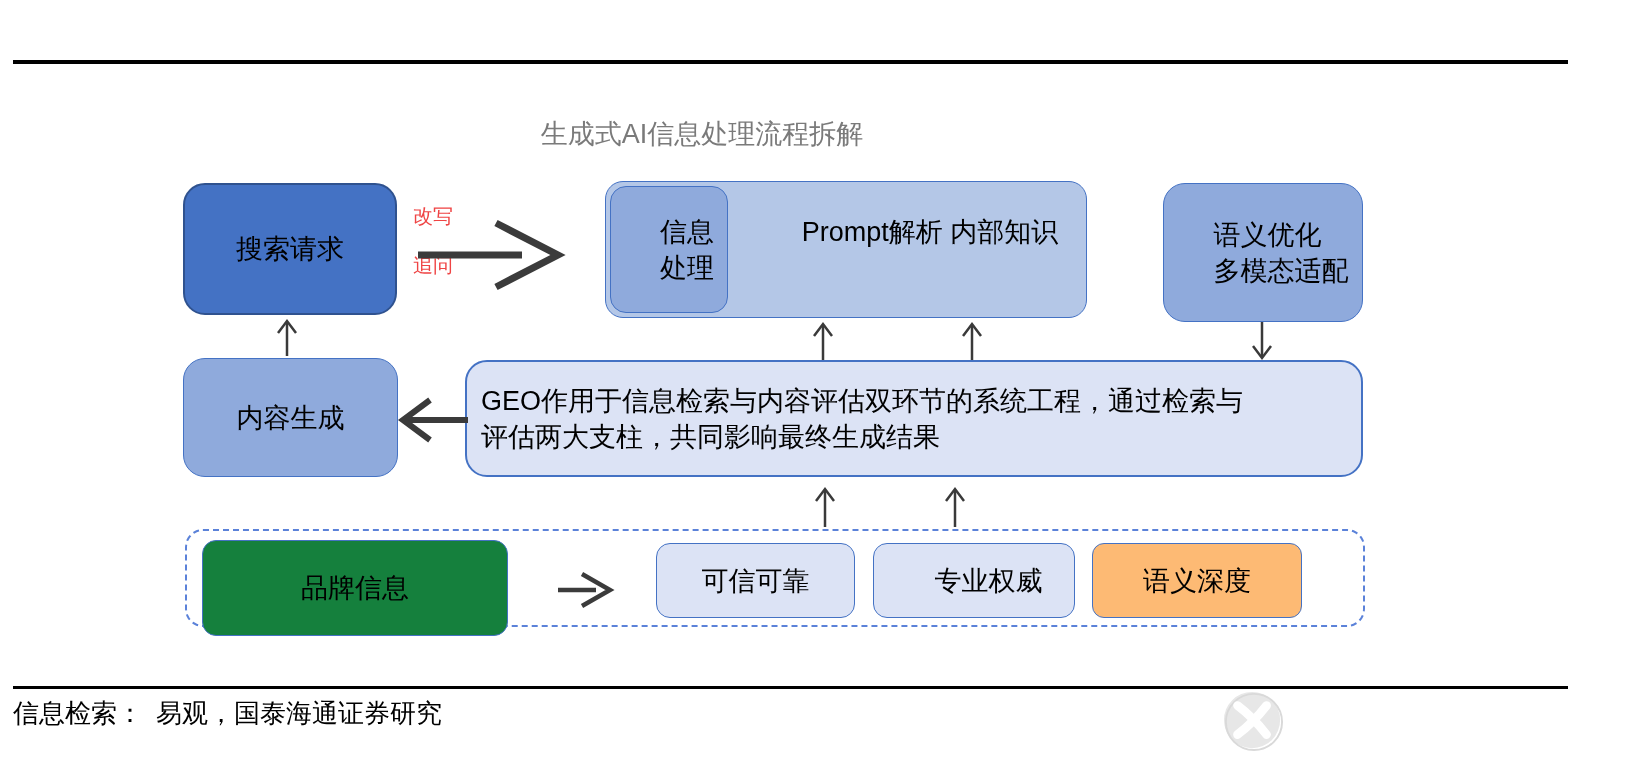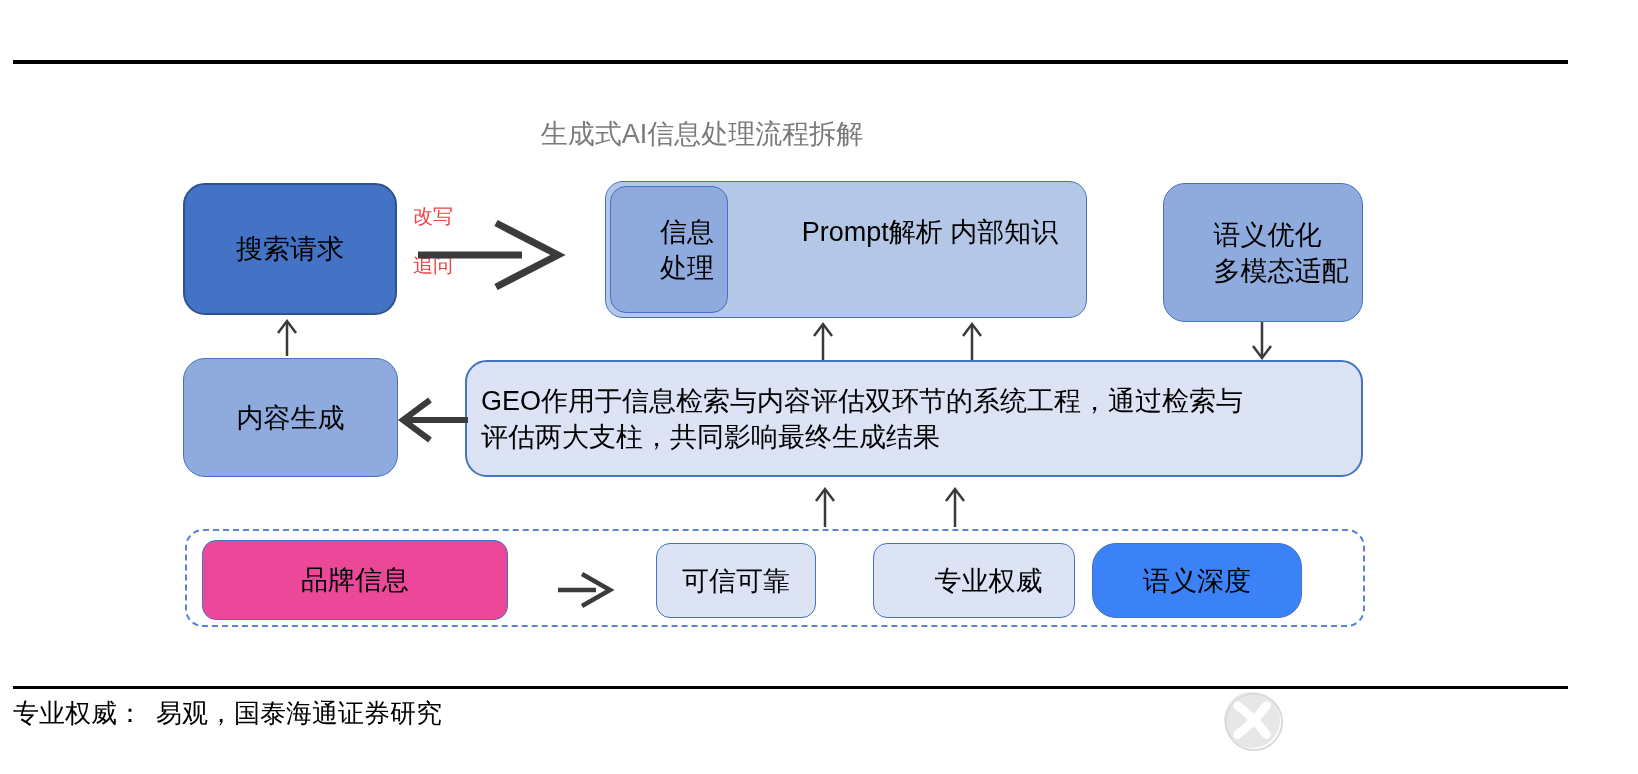--- a/index.html
+++ b/index.html
@@ -30,28 +30,28 @@
   .box-semantic .inner, .box-info .inner{text-align:left;line-height:36px;margin-left:36px;}
   .box-info .inner{text-align:center;}
   .box-geo{left:465px;top:360px;width:898px;height:117px;background:#DCE3F5;
            border:2px solid #4472C4;border-radius:22px;justify-content:flex-start;
            padding-left:14px;text-align:left;line-height:36px;}
   .box-content{left:183px;top:358px;width:215px;height:119px;background:#8FAADC;
                border:1.5px solid #4472C4;border-radius:22px;}
 
   .dashed-zone{position:absolute;left:185px;top:529px;width:1180px;height:98px;box-sizing:border-box;
                border:2px dashed #5b82d9;border-radius:18px;}
-  .box-brand{left:202px;top:540px;width:306px;height:80px;background:#ec4899;
+  .box-brand{left:202px;top:540px;width:306px;height:96px;background:#15803d;
              border:1.5px solid #4472C4;border-radius:14px;}
-  .box-cred{left:656px;top:543px;width:160px;height:75px;background:#DCE3F5;
+  .box-cred{left:656px;top:543px;width:199px;height:75px;background:#DCE3F5;
             border:1.5px solid #4472C4;border-radius:14px;}
   .box-prof{left:873px;top:543px;width:202px;height:75px;background:#DCE3F5;
             border:1.5px solid #4472C4;border-radius:14px;padding-left:29px;}
-  .box-depth{left:1092px;top:543px;width:210px;height:75px;background:#3b82f6;
-             border:1.5px solid #4472C4;border-radius:24px;}
+  .box-depth{left:1092px;top:543px;width:210px;height:75px;background:#fdba74;
+             border:1.5px solid #4472C4;border-radius:12px;}
 
   .rewrite-labels{position:absolute;left:413px;top:203px;width:90px;
                   font-size:20px;color:#ef4444;}
   .rewrite-labels .lbl{display:block;}
   .rewrite-labels .lbl-bottom{margin-top:22px;}
 
   .arrow{position:absolute;}
 
   .footer-src{position:absolute;left:13px;top:696px;font-family:"Liberation Serif","DejaVu Serif",serif;
               font-size:26px;color:#000;white-space:pre;}
@@ -158,21 +158,21 @@
     <span>可信可靠</span>
   </div>
   <div class="box box-prof">
     <span>专业权威</span>
   </div>
   <div class="box box-depth">
     <span>语义深度</span>
   </div>
 
   <div class="rule rule-bottom"></div>
-  <div class="footer-src">专业权威：  易观，国泰海通证券研究</div>
+  <div class="footer-src">信息检索：  易观，国泰海通证券研究</div>
 
   <div class="watermark">
     <svg class="wm-logo" viewBox="0 0 64 64">
       <circle cx="31" cy="31" r="29" fill="#e7e7e7"></circle>
       <circle cx="33" cy="33" r="29" fill="none" stroke="#d9d9d9" stroke-width="2"></circle>
       <path d="M16 16 Q32 28 46 46" stroke="#ffffff" stroke-width="9" fill="none" stroke-linecap="round"></path>
       <path d="M46 16 Q32 34 16 46" stroke="#ffffff" stroke-width="9" fill="none" stroke-linecap="round"></path>
     </svg>
   </div>
 

